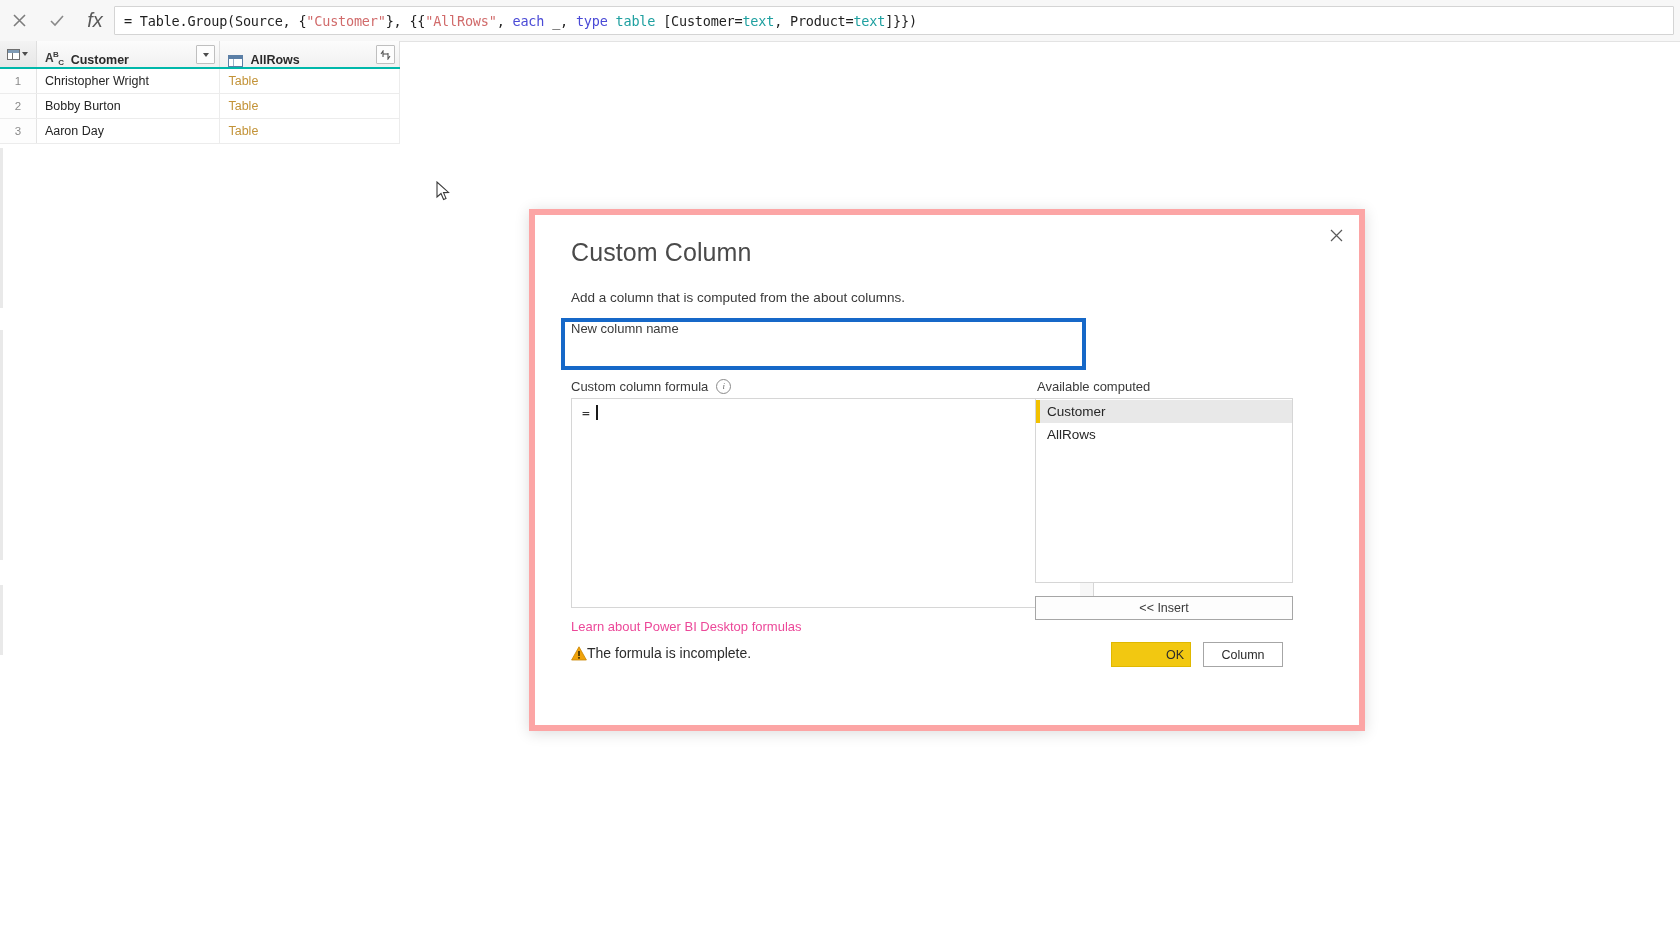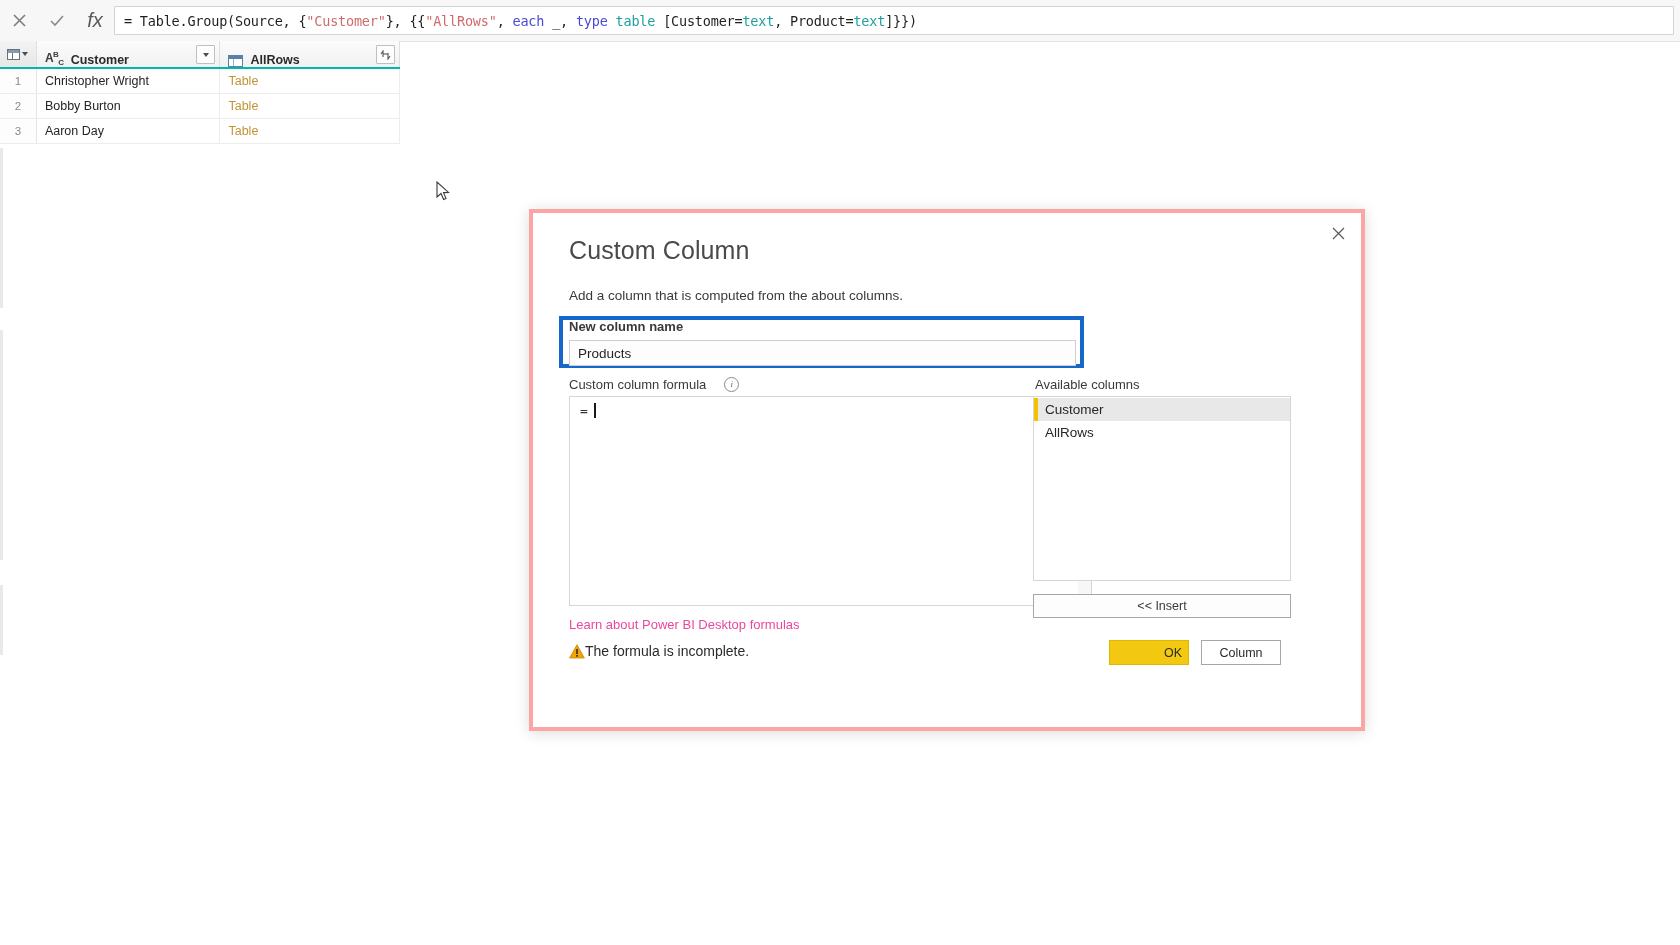--- a/index.html
+++ b/index.html
@@ -193,21 +193,21 @@
     width: 16px; height: 22px;
     pointer-events: none;
   }
 
   
   .dialog {
     position: absolute;
     left: 529px; top: 209px;
     width: 836px; height: 522px;
     background: #ffffff;
-    border: 4px solid #fca5a5;
+    border: 6px solid #fca5a5;
     box-shadow: 0 2px 14px rgba(0,0,0,0.14);
     box-sizing: border-box;
   }
   .dlg-close {
     position: absolute;
     right: 8px; top: 6px;
     width: 30px; height: 28px;
     display: flex; align-items: center; justify-content: center;
     color: #666;
     font-size: 17px;
@@ -234,21 +234,20 @@
     left: 26px; top: 103px;
     width: 525px; height: 52px;
     border: 4px solid #1668c8;
     box-sizing: border-box;
   }
   .lbl-newcol {
     position: absolute;
     left: 36px; top: 106px;
     font-size: 13px;
     color: #3a3a3a;
-    font-weight: bold;
   }
   .input-newcol {
     position: absolute;
     left: 36px; top: 127px;
     width: 507px; height: 26px;
     box-sizing: border-box;
     background: #fdfdfd;
     border: 1px solid #cfcfcf;
     font-size: 13.5px;
     color: #1f1f1f;
@@ -257,21 +256,21 @@
     outline: none;
   }
 
   .lbl-formula {
     position: absolute;
     left: 36px; top: 164px;
     font-size: 13px;
     color: #3a3a3a;
     display: flex;
     align-items: center;
-    gap: 18px;
+    gap: 8px;
   }
   .info-icon {
     width: 13px; height: 13px;
     border: 1px solid #8a8a8a;
     border-radius: 50%;
     display: inline-flex;
     align-items: center;
     justify-content: center;
     font-size: 9px;
     color: #6a6a6a;
@@ -491,38 +490,37 @@
     <svg width="13" height="13" viewBox="0 0 13 13" aria-hidden="true">
       <path d="M1 1 L12 12 M12 1 L1 12" stroke="#5a5a5a" stroke-width="1.2" fill="none"></path>
     </svg>
   </div>
 
   <div class="dlg-title">Custom Column</div>
   <div class="dlg-sub">Add a column that is computed from the about columns.</div>
 
   <div class="highlight-box"></div>
   <div class="lbl-newcol">New column name</div>
-  <input class="input-newcol" type="text" value="Products" style="">
 
   <div class="lbl-formula">
     <span>Custom column formula</span>
     <span class="info-icon">i</span>
   </div>
 
   <div class="formula-box">
     <div class="formula-line">
       <span>=</span>
       <span class="text-caret"></span>
     </div>
   </div>
   <div class="formula-scroll"></div>
 
   <a class="link-learn" href="#">Learn about Power BI Desktop formulas</a>
 
-  <div class="lbl-available">Available columns</div>
+  <div class="lbl-available">Available computed</div>
   <div class="avail-list">
     <div class="avail-item selected">
       <span>Customer</span>
     </div>
     <div class="avail-item">
       <span>AllRows</span>
     </div>
   </div>
 
   <div class="btn-insert">&lt;&lt; Insert</div>

